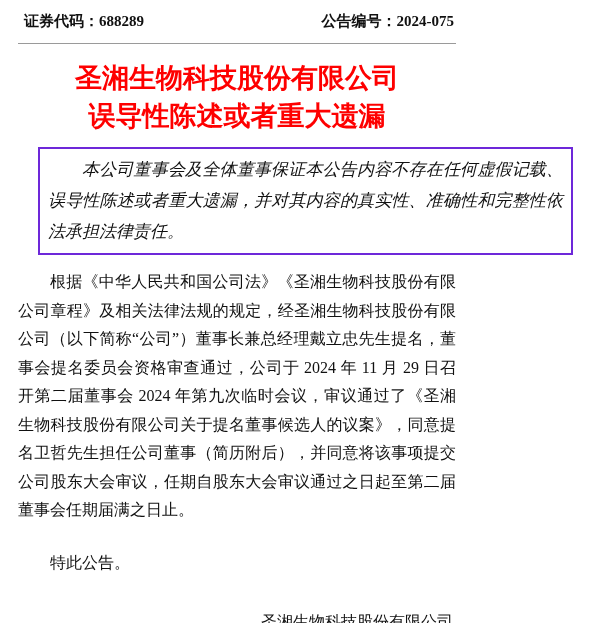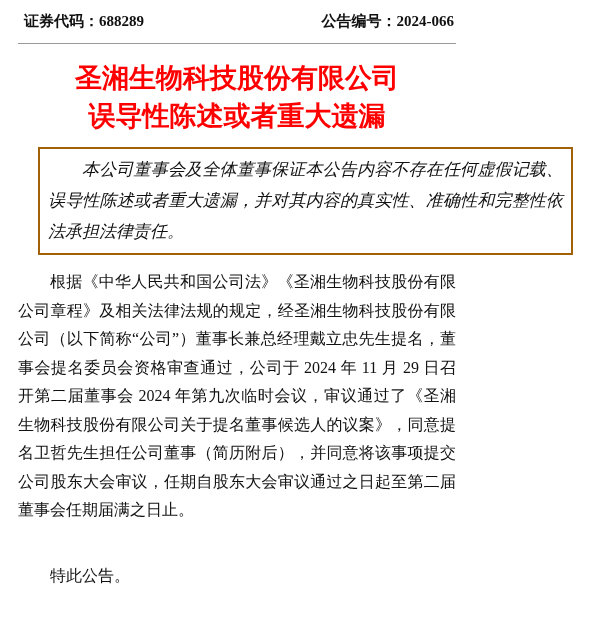--- a/index.html
+++ b/index.html
@@ -37,57 +37,57 @@
     text-align: center;
     font-family: "Liberation Sans", "DejaVu Sans", sans-serif;
     font-weight: bold;
     font-size: 27px;
     line-height: 38px;
   }
   
   .disclaimer-box {
     margin: 12px 0 0 20px;
     width: 535px;
-    border: 2px solid #a16207;
+    border: 2px solid #6d28d9;
     padding: 5px 8px 6px 8px;
     font-size: 17px;
     line-height: 31px;
     font-style: italic;
     text-indent: 2em;
     text-align: justify;
   }
   .body-paragraph {
     margin-top: 13px;
     font-size: 16px;
     line-height: 28.5px;
     text-indent: 2em;
     text-align: justify;
   }
   .closing {
-    margin-top: 37px;
+    margin-top: 24px;
     font-size: 16px;
     line-height: 28px;
     text-indent: 2em;
   }
   .signature {
     margin-top: 28px;
     text-align: right;
     font-size: 16px;
     line-height: 34px;
     padding-right: 3px;
   }
 </style>
 </head>
 <body>
 
 <div class="page">
 
   <div class="hdr">
     <span>证券代码：688289</span>
-    <span>公告编号：2024-066</span>
+    <span>公告编号：2024-075</span>
   </div>
 
   <hr class="hdr-rule">
 
   <div class="doc-title" id="docTitle" style="color: rgb(254, 0, 0);">
     <div>圣湘生物科技股份有限公司</div>
     <div>误导性陈述或者重大遗漏</div>
   </div>
 
   <div class="disclaimer-box">

